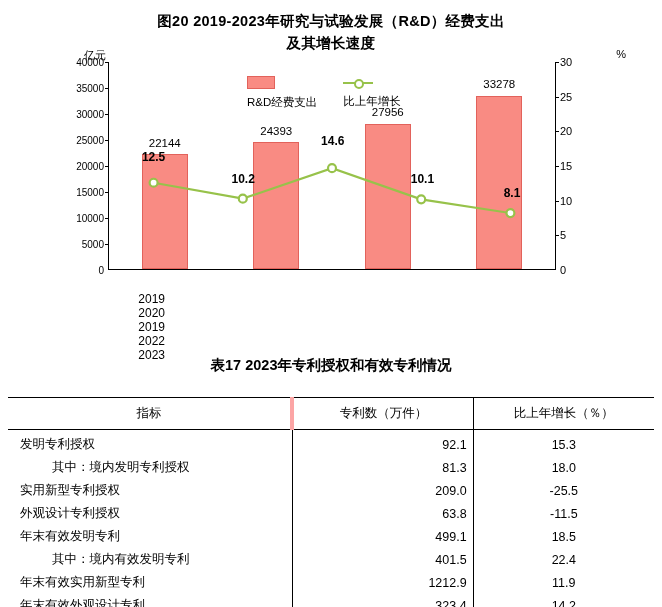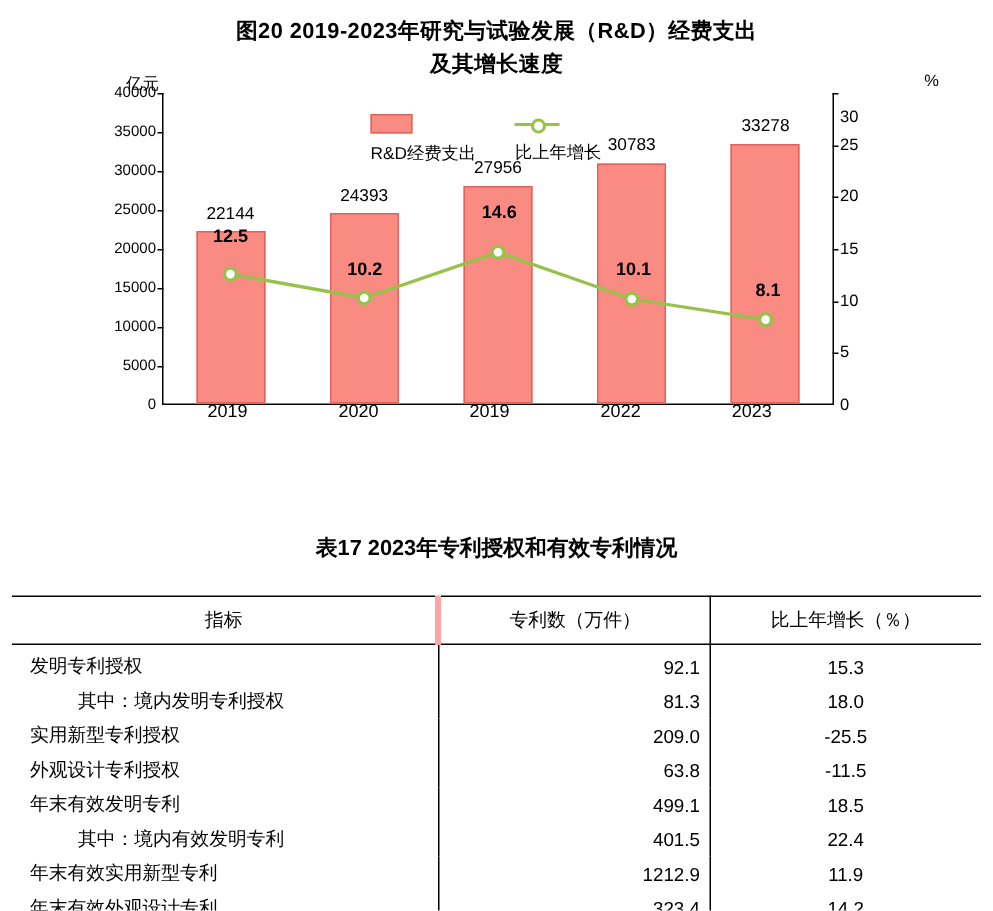--- a/index.html
+++ b/index.html
@@ -121,24 +121,25 @@
     position: absolute;
     left: 0;
     width: 100%;
     text-align: center;
     font-size: 12px;
     font-weight: bold;
   }
   .xlabels {
     position: absolute;
     left: 108px;
-    top: 205px;
+    top: 230px;
     width: 448px;
     display: flex;
-    justify-content: flex-start;
+    justify-content: space-between;
+    flex-direction: column;
   }
   .xlabel {
     width: 19.5%;
     text-align: center;
     font-size: 12px;
   }
   .legend {
     position: absolute;
     left: 138px;
     top: 14px;
@@ -234,21 +235,21 @@
       <div class="ytick-left" style="top:104px;">20000</div>
       <div class="tickmark-l" style="top:104px;"></div>
       <div class="ytick-left" style="top:130px;">15000</div>
       <div class="tickmark-l" style="top:130px;"></div>
       <div class="ytick-left" style="top:156px;">10000</div>
       <div class="tickmark-l" style="top:156px;"></div>
       <div class="ytick-left" style="top:182px;">5000</div>
       <div class="tickmark-l" style="top:182px;"></div>
       <div class="ytick-left" style="top:208px;">0</div>
 
-      <div class="ytick-right" style="top:0px;margin-top:16px;">30</div>
+      <div class="ytick-right" style="top:0px;">30</div>
       <div class="tickmark-r" style="top:0px;"></div>
       <div class="ytick-right" style="top:34.7px;">25</div>
       <div class="tickmark-r" style="top:34.7px;"></div>
       <div class="ytick-right" style="top:69.3px;">20</div>
       <div class="tickmark-r" style="top:69.3px;"></div>
       <div class="ytick-right" style="top:104px;">15</div>
       <div class="tickmark-r" style="top:104px;"></div>
       <div class="ytick-right" style="top:138.7px;">10</div>
       <div class="tickmark-r" style="top:138.7px;"></div>
       <div class="ytick-right" style="top:173.3px;">5</div>
@@ -273,24 +274,20 @@
         </div>
         <div class="barcol">
           <div class="bar-label" style="bottom:132px;">24393</div>
           <div class="bar" style="height:126.8px;"></div>
         </div>
         <div class="barcol">
           <div class="bar-label" style="bottom:151px;">27956</div>
           <div class="bar" style="height:145.4px;"></div>
         </div>
         <div class="barcol">
-          <div class="bar-label" style="bottom:166px;">30783</div>
-          <div class="bar" style="height:160.1px;"></div>
-        </div>
-        <div class="barcol">
           <div class="bar-label" style="bottom:179px;">33278</div>
           <div class="bar" style="height:173.0px;"></div>
         </div>
       </div>
 
       <svg class="lineplot" viewBox="0 0 448 208" preserveAspectRatio="none">
         <polyline points="44.8,121.3 134.4,137.3 224,106.7 313.6,138.0 403.2,151.8" fill="none" stroke="#97c24a" stroke-width="2.2"></polyline>
         <circle cx="44.8" cy="121.3" r="4" fill="#ffffff" stroke="#97c24a" stroke-width="2.2"></circle>
         <circle cx="134.4" cy="137.3" r="4" fill="#ffffff" stroke="#97c24a" stroke-width="2.2"></circle>
         <circle cx="224" cy="106.7" r="4" fill="#ffffff" stroke="#97c24a" stroke-width="2.2"></circle>

